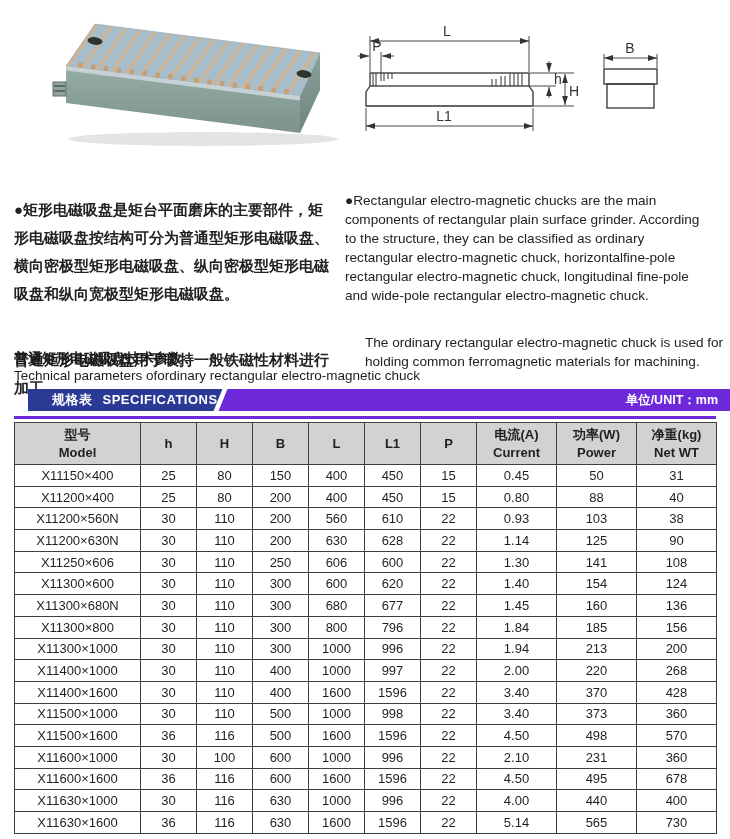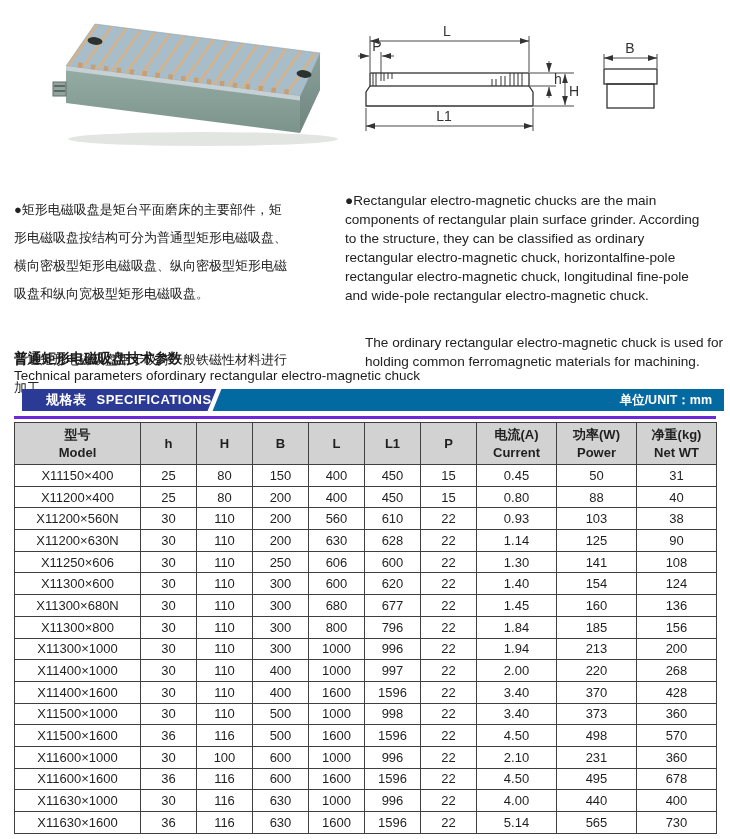--- a/index.html
+++ b/index.html
@@ -5,35 +5,35 @@
   html,body{margin:0;padding:0;background:#ffffff;}
   body{font-family:"Liberation Sans","DejaVu Sans",sans-serif;color:#2f2f2f;}
   .page{position:relative;width:730px;height:839px;background:#fff;overflow:hidden;}
 
   
   .product-photo{position:absolute;left:38px;top:16px;width:302px;height:134px;}
   .tech-drawing{position:absolute;left:352px;top:16px;width:372px;height:134px;}
   .dim-label{font-family:"Liberation Sans",sans-serif;font-size:14px;fill:#333;}
 
   
-  .intro-zh{position:absolute;left:14px;top:168px;width:324px;font-size:13px;
-            font-weight:normal;line-height:28px;white-space:pre-line;color:#222;}
+  .intro-zh{position:absolute;left:14px;top:168px;width:324px;font-size:15px;
+            font-weight:bold;line-height:28px;white-space:pre-line;color:#222;}
   .intro-zh .p2{margin-top:10px;}
   .intro-en{position:absolute;left:345px;top:172px;width:382px;font-size:13.6px;
             line-height:19px;white-space:pre-line;color:#222;}
   .intro-en .p2{margin-top:9px;margin-left:20px;}
   .intro-zh p,.intro-en p{margin:0;}
 
   
   .sec-title-zh{position:absolute;left:14px;top:350px;font-size:14px;font-weight:bold;color:#1c1c1c;}
   .sec-title-en{position:absolute;left:14px;top:368px;font-size:13.5px;color:#1c1c1c;}
 
   
-  .spec-bar{position:absolute;left:22px;top:389px;width:702px;height:22px;
-            background:#0369a1;overflow:hidden;}
+  .spec-bar{position:absolute;left:28px;top:389px;width:702px;height:22px;
+            background:#6d28d9;overflow:hidden;}
   .spec-bar-blue{position:absolute;left:-14px;top:-2px;width:204px;height:26px;
             background:#2b3a94;border-right:5px solid #ffffff;transform:skewX(-22deg);}
   .spec-bar-label{position:absolute;left:24px;top:0;height:22px;line-height:22px;
             color:#fff;font-size:13px;font-weight:bold;letter-spacing:.5px;}
   .spec-bar-label .en{margin-left:10px;}
   .spec-bar-unit{position:absolute;right:12px;top:0;height:22px;line-height:22px;
             color:#fff;font-size:12.5px;font-weight:bold;text-align:right;}
 
   
   .table-wrap{position:absolute;left:14px;top:416px;width:702px;

